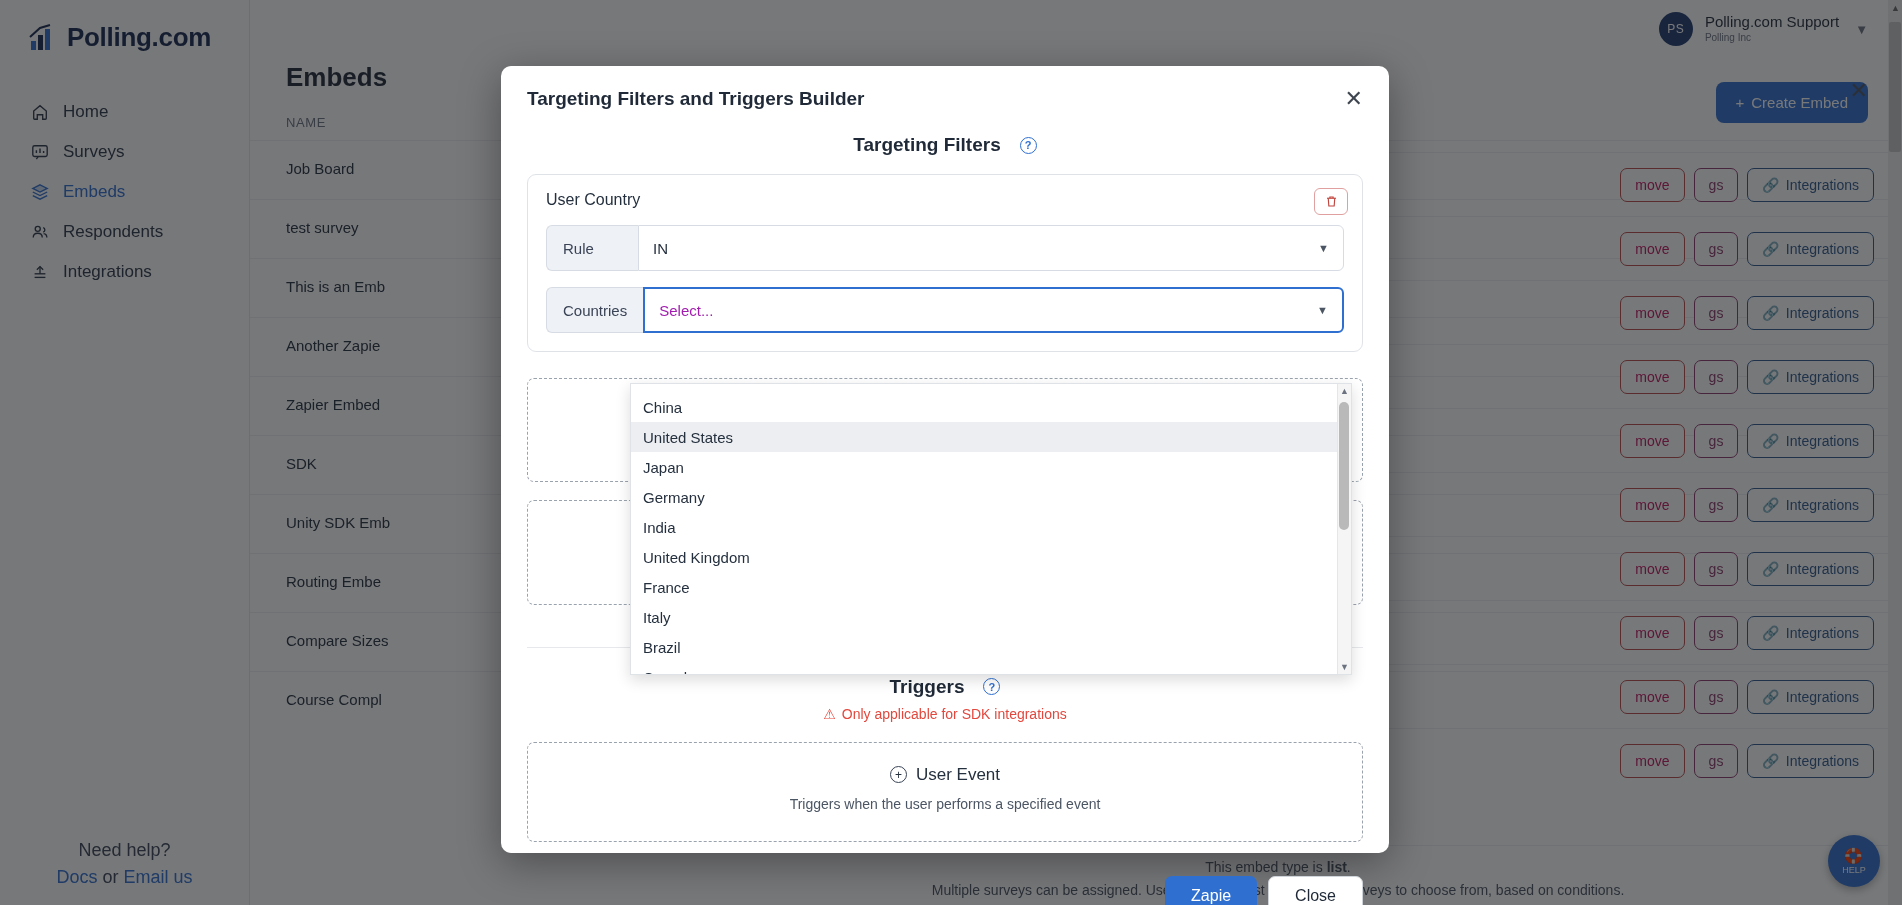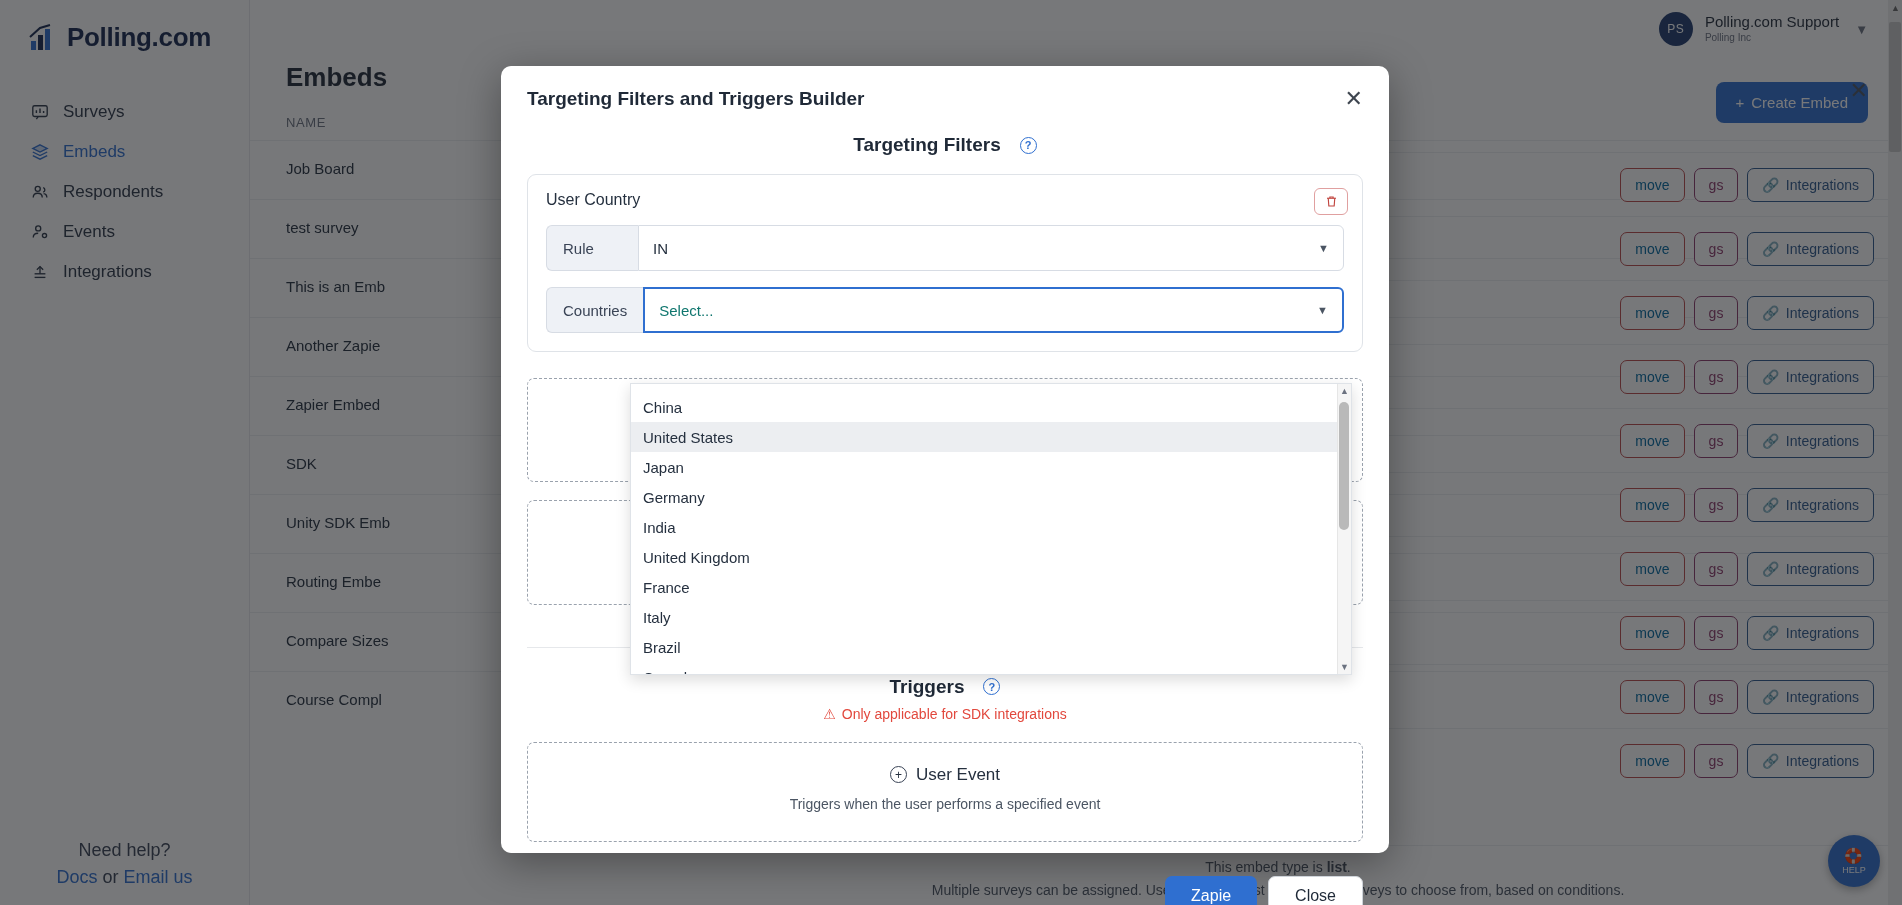--- a/index.html
+++ b/index.html
@@ -80,21 +80,21 @@
     padding-right: 28px;
   }
   .sav { width: 24px; height: 24px; border-radius: 50%; color:#fff; font-size:10px;
          display:flex; align-items:center; justify-content:center; flex:0 0 24px; }
   .slabel { font-size: 15px; color: #25303f; flex: 1; white-space: nowrap; overflow: hidden; }
   .sbtns { display: flex; gap: 9px; align-items: center; }
   .btn-outline {
     border-radius: 7px; font-size: 14px; padding: 8px 14px; background: #fff;
     display: flex; align-items: center; gap: 6px; white-space: nowrap; cursor: pointer;
   }
-  .b-remove { border: 1px solid #b94b4b; color: #0369a1; }
+  .b-remove { border: 1px solid #b94b4b; color: #be185d; }
   .b-settings { border: 1px solid #8e3a6b; color: #8e3a6b; }
   .b-integr { border: 1px solid #2f5a8e; color: #2f5a8e; }
 
   .create-embed {
     position: absolute; right: 34px; top: 82px;
     background: #2f6fd0; color: #fff; border: none; border-radius: 8px;
     padding: 12px 20px; font-size: 15px; cursor: pointer;
     display: flex; align-items: center; gap: 7px;
   }
 
@@ -163,21 +163,21 @@
     border-radius: 6px 0 0 6px; padding: 0 16px;
     display: flex; align-items: center; font-size: 15px; color: #3a4456;
     min-width: 92px;
   }
   .field-ctrl {
     flex: 1; border: 1px solid #d7dce4; border-radius: 0 6px 6px 0;
     height: 46px; display: flex; align-items: center; justify-content: space-between;
     padding: 18px 14px; font-size: 15px; color: #25303f; background: #fff; cursor: pointer;
   }
   .field-ctrl.focused { border: 2px solid #2f6fd0; }
-  .field-ctrl .ph { color: #0f766e; }
+  .field-ctrl .ph { color: #a21caf; }
   .chev { color: #4b5563; font-size: 11px; }
 
   
   .dd {
     position: absolute; left: 129px; top: 263px; width: 722px; height: 292px;
     background: #fff; border: 1px solid #dfe3e8; box-shadow: 0 5px 14px rgba(0,0,0,.14);
     overflow: hidden; z-index: 40;
   }
   .dd-inner { position: absolute; inset: 0 14px 0 0; padding-top: 8px; }
   .dd-item { height: 30px; display: flex; align-items: center; padding-left: 12px; font-size: 15px; color: #25303f; cursor: pointer; }
@@ -221,20 +221,28 @@
             <path d="M2 14 L12 5 L22 2" stroke="#16284f" stroke-width="2" fill="none"></path>
           </svg>
         </span>
         <span class="brand-text">Polling.com</span>
       </div>
 
       <div class="nav">
         <div class="nav-item">
           <span class="ico">
             <svg width="18" height="18" viewBox="0 0 20 20" fill="none" stroke="#2d3748" stroke-width="1.5">
+                <path d="M3 9l7-6 7 6v8a1 1 0 01-1 1h-3v-5H7v5H4a1 1 0 01-1-1z"></path>
+              </svg>
+          </span>
+          <span>Home</span>
+        </div>
+        <div class="nav-item">
+          <span class="ico">
+            <svg width="18" height="18" viewBox="0 0 20 20" fill="none" stroke="#2d3748" stroke-width="1.5">
                 <rect x="2" y="3" width="16" height="12" rx="2"></rect>
                 <path d="M6 18l2-3"></path>
                 <path d="M6 11V8M10 11V6M14 11V9" stroke-width="1.6"></path>
               </svg>
           </span>
           <span>Surveys</span>
         </div>
         <div class="nav-item active">
           <span class="ico">
             <svg width="18" height="18" viewBox="0 0 20 20" fill="none" stroke="#2f6fd0" stroke-width="1.5">
@@ -248,30 +256,20 @@
         <div class="nav-item">
           <span class="ico">
             <svg width="18" height="18" viewBox="0 0 20 20" fill="none" stroke="#2d3748" stroke-width="1.5">
                 <circle cx="7.5" cy="6.5" r="2.8"></circle>
                 <path d="M2.5 16c0-2.8 2.2-4.6 5-4.6s5 1.8 5 4.6"></path>
                 <path d="M13.5 5.2a2.6 2.6 0 010 5"></path>
                 <path d="M14 11.8c2.2.3 3.6 2 3.6 4.2"></path>
               </svg>
           </span>
           <span>Respondents</span>
-        </div>
-        <div class="nav-item">
-          <span class="ico">
-            <svg width="18" height="18" viewBox="0 0 20 20" fill="none" stroke="#2d3748" stroke-width="1.5">
-                <circle cx="8" cy="6" r="2.8"></circle>
-                <path d="M2.5 16c0-2.8 2.4-4.6 5.5-4.6"></path>
-                <circle cx="15" cy="14" r="2.3"></circle>
-              </svg>
-          </span>
-          <span>Events</span>
         </div>
         <div class="nav-item">
           <span class="ico">
             <svg width="18" height="18" viewBox="0 0 20 20" fill="none" stroke="#2d3748" stroke-width="1.5">
                 <path d="M4 12h12"></path>
                 <path d="M10 12V4"></path>
                 <path d="M6.5 7.5L10 4l3.5 3.5"></path>
                 <path d="M4 16h12"></path>
               </svg>
           </span>

